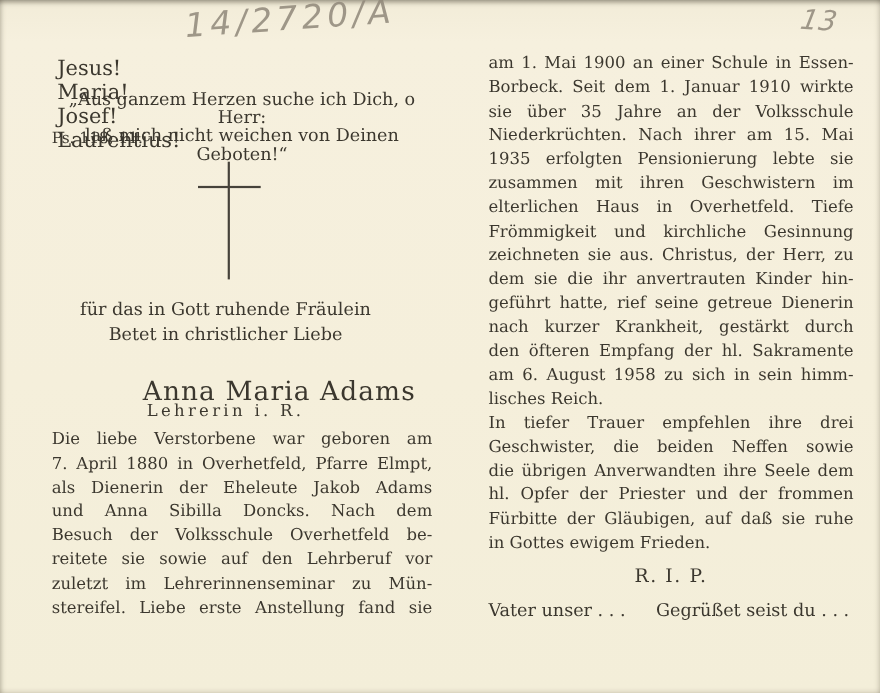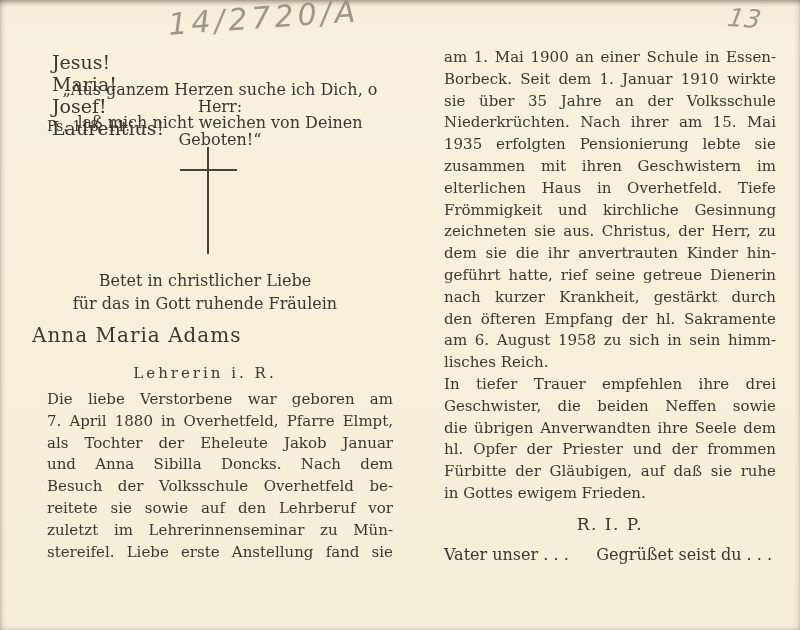--- a/index.html
+++ b/index.html
@@ -57,22 +57,22 @@
   }
   .cross .h {
     position: absolute; left: 180px; top: 169px;
     width: 57px; height: 2px; background: #46423a;
   }
   .intro {
     position: absolute; left: 32px; top: 270px; width: 346px;
     text-align: center; font-size: 16px; line-height: 22.5px;
   }
   .name {
-    position: absolute; left: 32px; top: 323px; width: 346px;
-    text-align: left; font-size: 20px; letter-spacing: 1px;
+    position: absolute; left: 32px; top: 342px; width: 346px;
+    text-align: right; font-size: 24px; letter-spacing: 1px;
     white-space: nowrap;
   }
   .role {
     position: absolute; left: 32px; top: 364px; width: 346px;
     text-align: center; font-size: 15px; letter-spacing: 3px;
   }
   .left-body {
     position: absolute; left: 47px; top: 389px; width: 346px;
     font-size: 15px; line-height: 21.8px;
   }
@@ -112,31 +112,31 @@
       <div>laß mich nicht weichen von Deinen Geboten!“</div>
     </div>
     <div class="citation ink">Ps. 118, 11.</div>
 
     <div class="cross">
       <div class="v"></div>
       <div class="h"></div>
     </div>
 
     <div class="intro ink">
+      <div>für das in Gott ruhende Fräulein</div>
       <div>Betet in christlicher Liebe</div>
-      <div>für das in Gott ruhende Fräulein</div>
     </div>
 
     <div class="name ink">Anna Maria Adams</div>
     <div class="role ink">Lehrerin i. R.</div>
 
     <div class="left-body ink">
       <div class="bl">Die liebe Verstorbene war geboren am</div>
       <div class="bl">7. April 1880 in Overhetfeld, Pfarre Elmpt,</div>
-      <div class="bl">als Tochter der Eheleute Jakob Januar</div>
+      <div class="bl">als Dienerin der Eheleute Jakob Adams</div>
       <div class="bl">und Anna Sibilla Doncks. Nach dem</div>
       <div class="bl">Besuch der Volksschule Overhetfeld be-</div>
       <div class="bl">reitete sie sowie auf den Lehrberuf vor</div>
       <div class="bl">zuletzt im Lehrerinnenseminar zu Mün-</div>
       <div class="bl">stereifel. Liebe erste Anstellung fand sie</div>
     </div>
   </div>
 
   <div class="right-body ink">
     <div>

